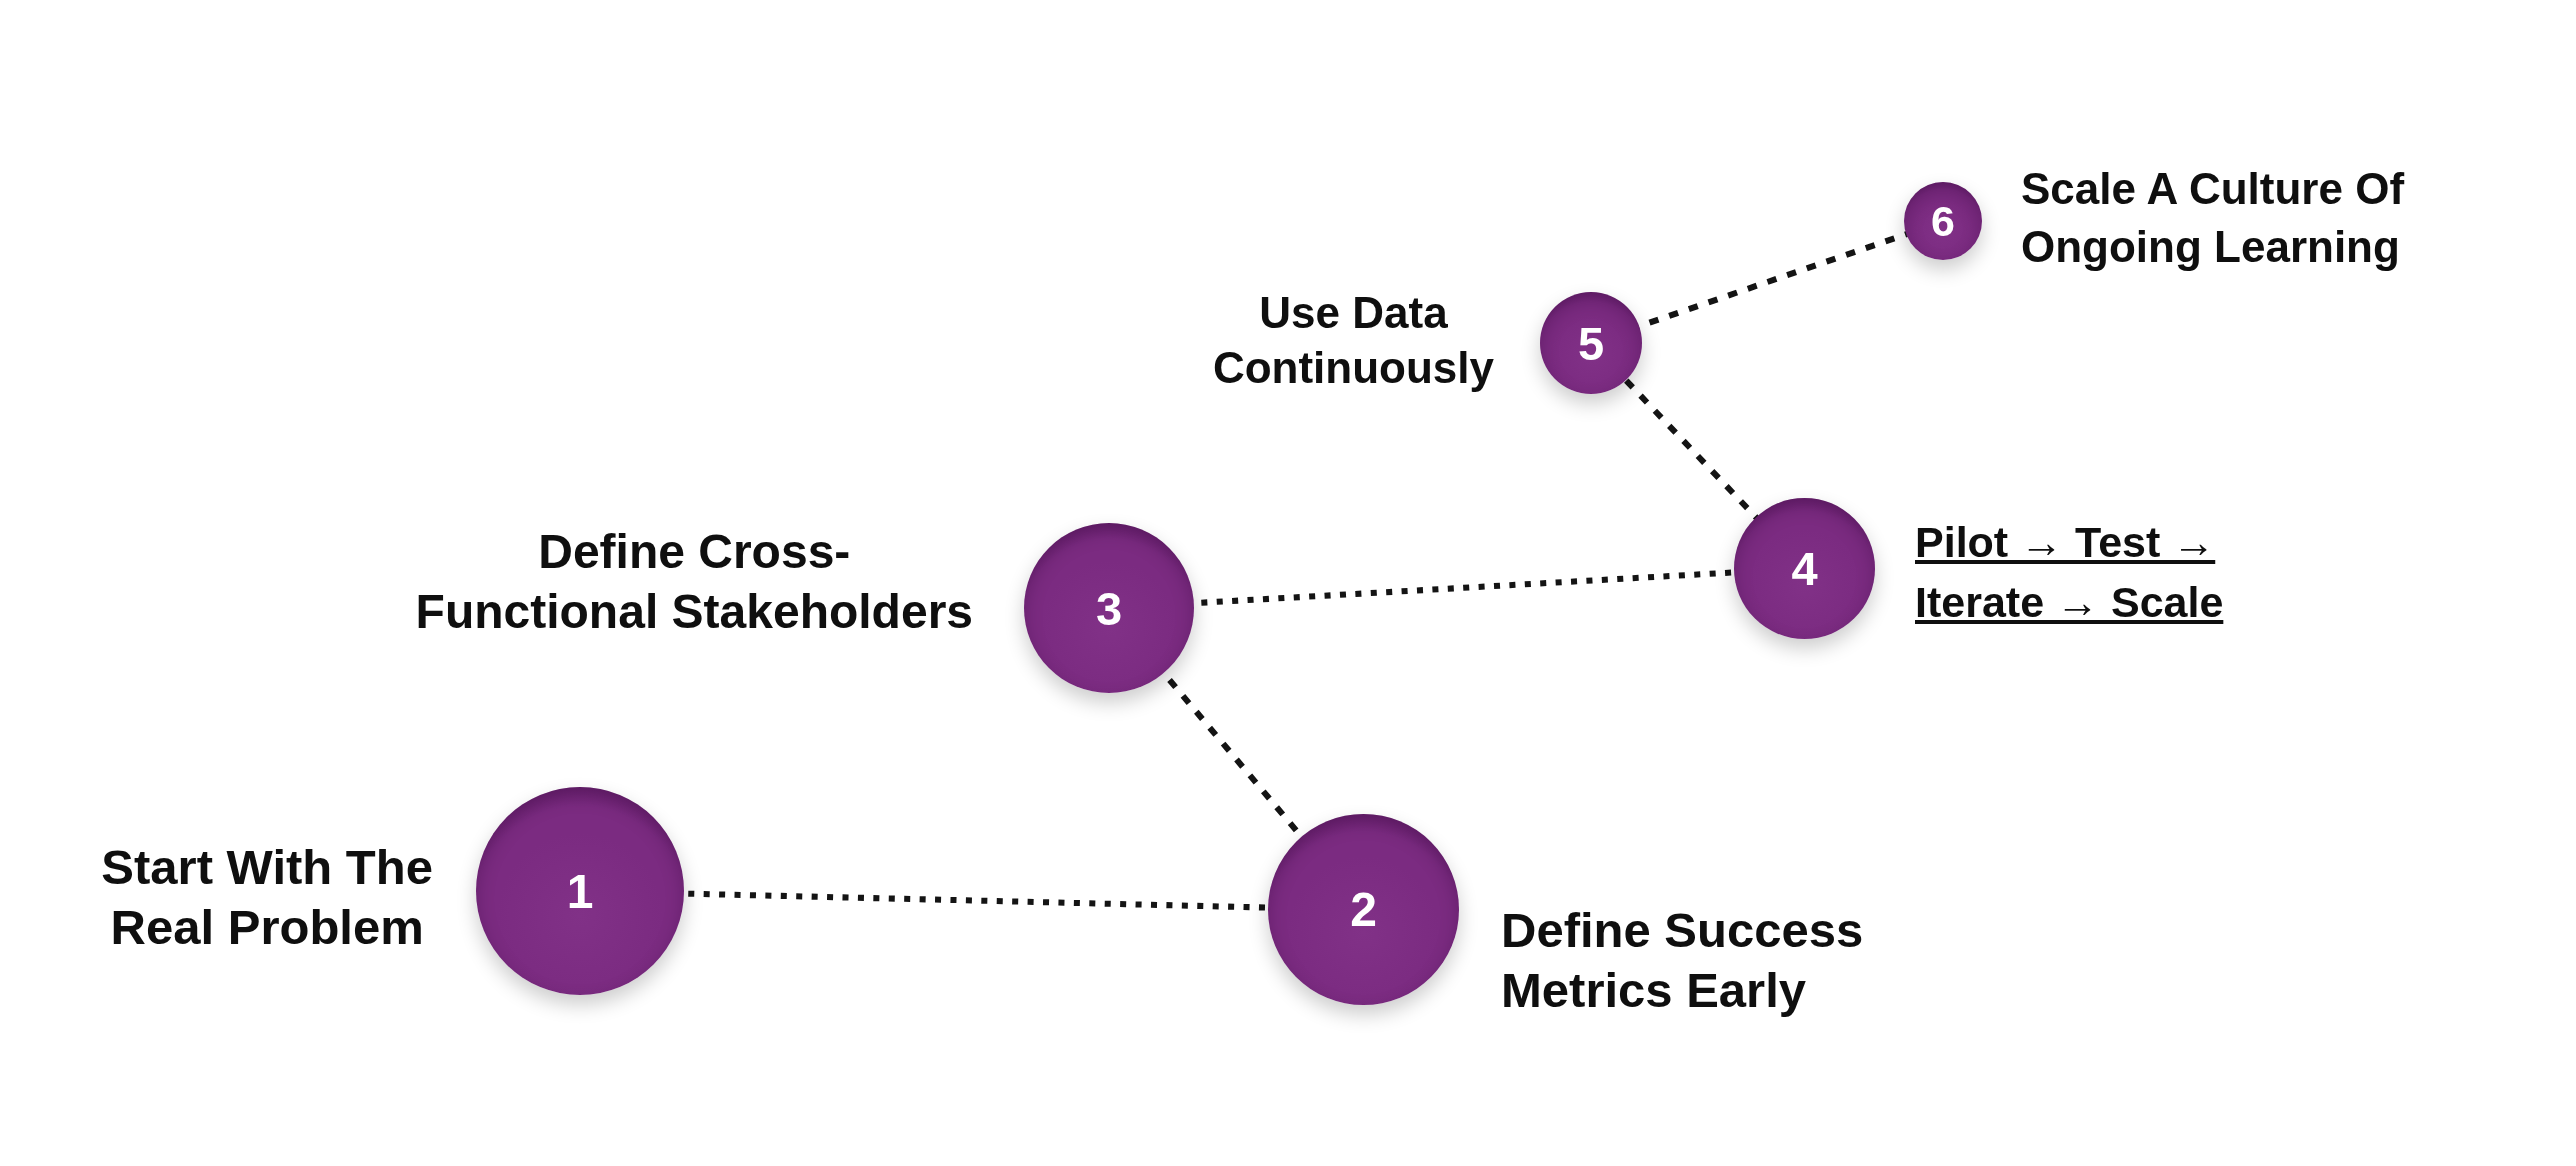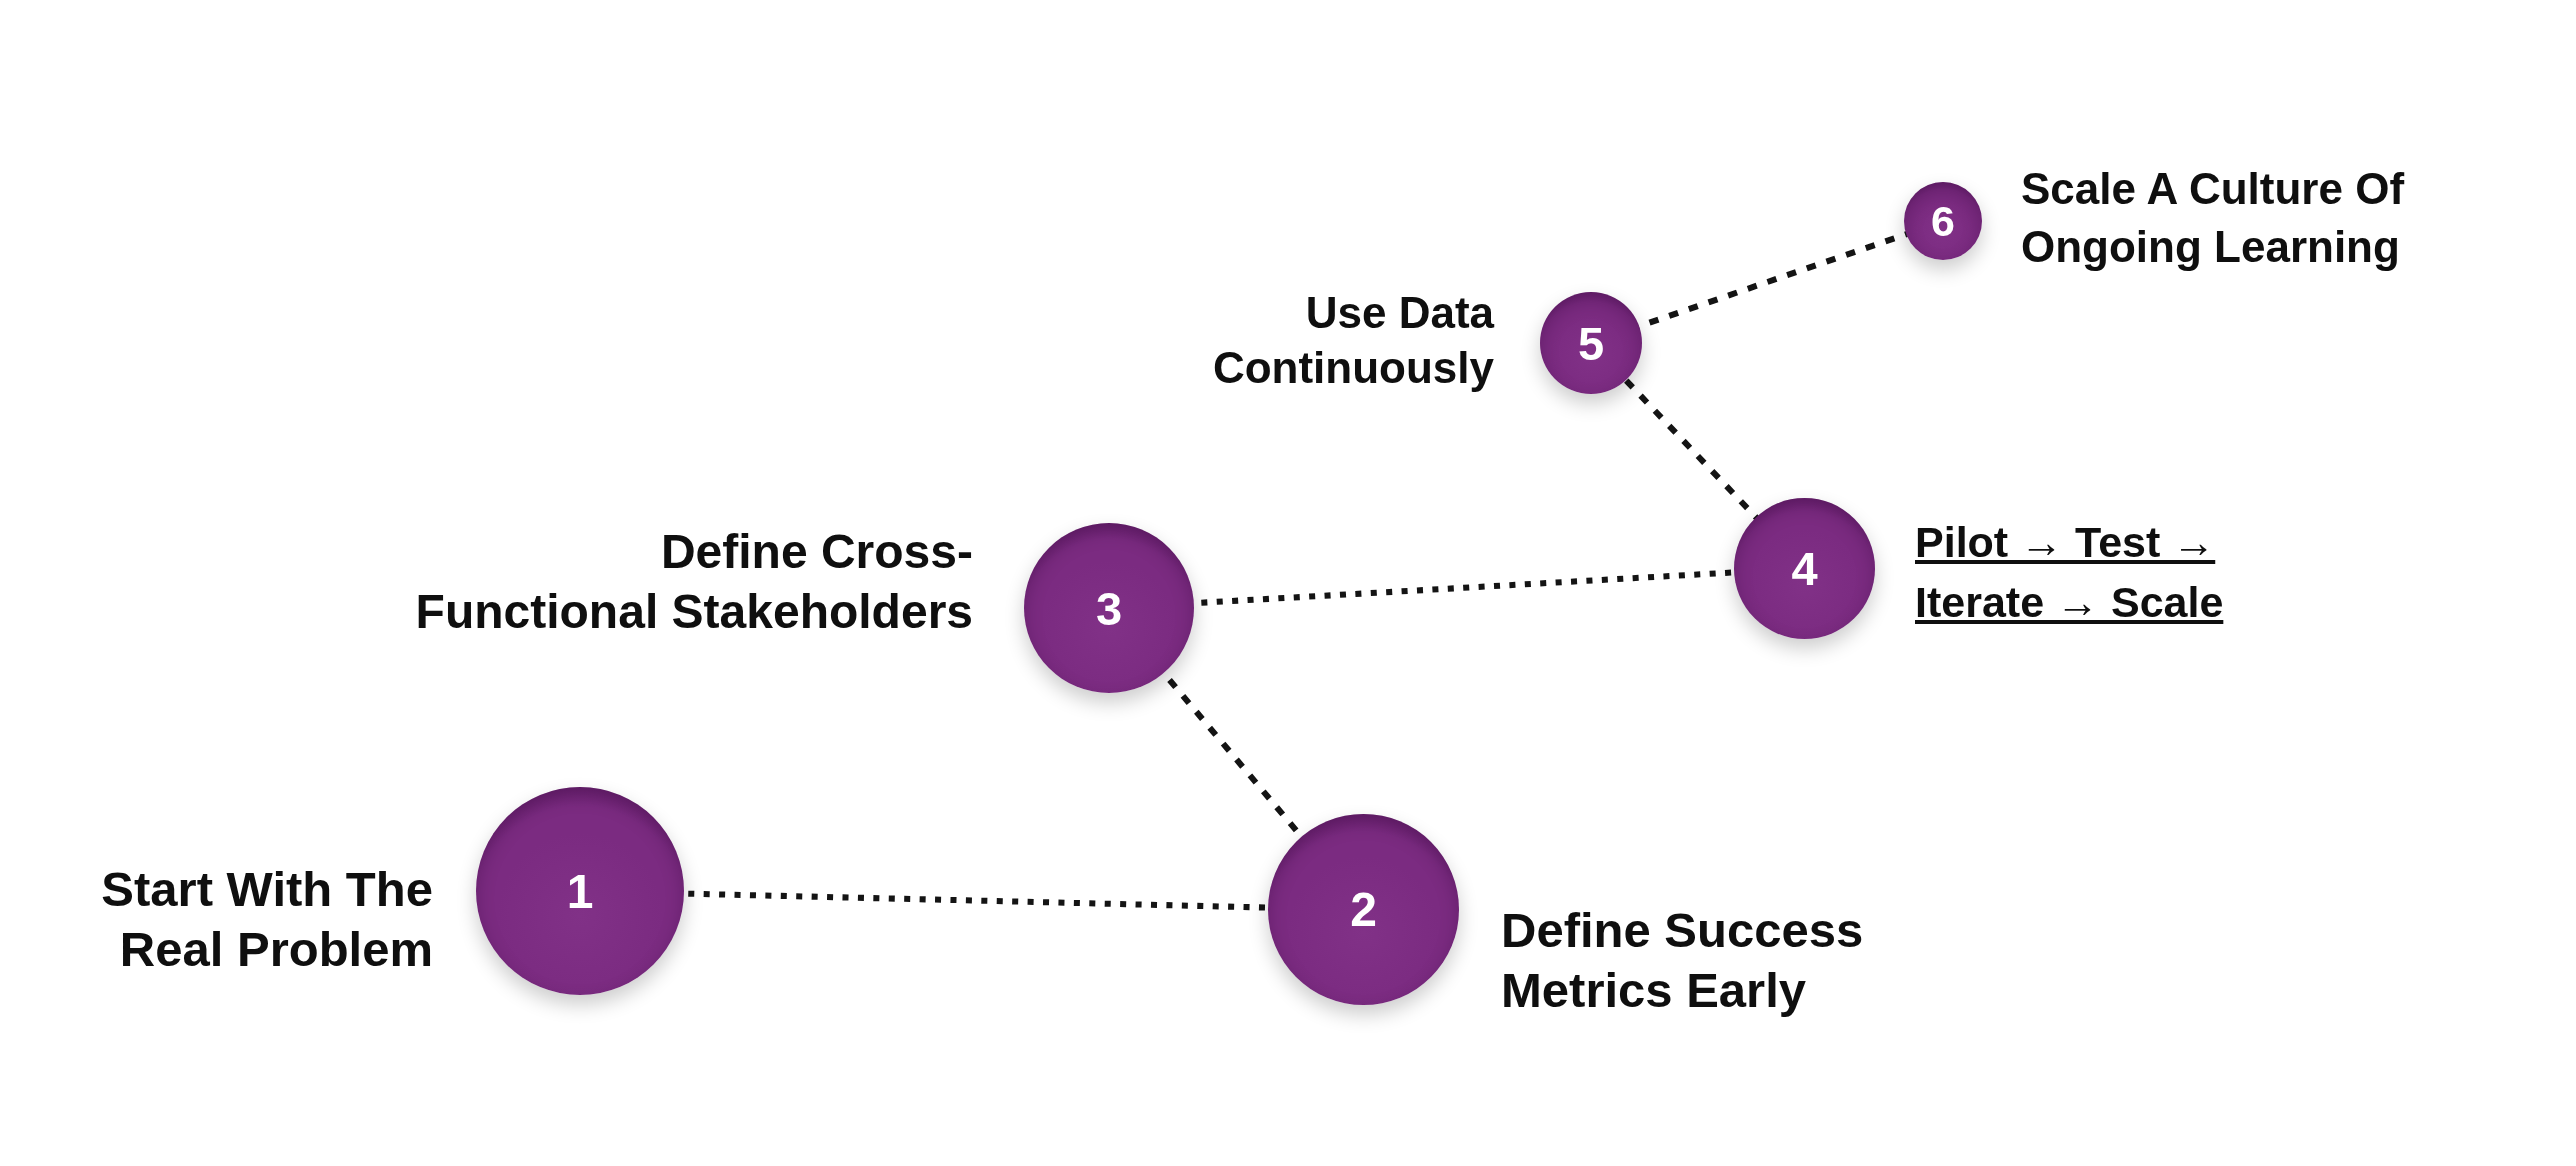--- a/index.html
+++ b/index.html
@@ -36,31 +36,31 @@
       var(--p,#7b2b81) 66%,
       var(--p-dark,#55165a) 100%);
     box-shadow:0 9.4px 20px rgba(0,0,0,.20), inset 0 8px 17.4px rgba(46,0,52,.30);
   }
   .label{
     position:absolute;
     font-weight:700;
     color:var(--txt,#0f0f0f);
     white-space:pre-line;
   }
-  .ra{text-align:right;}
+  .ra{text-align:center;}
   .la{text-align:left;}
   
   .n1{left:476px;top:787px;width:208px;height:208px;font-size:48px;}
   .n2{left:1268px;top:814px;width:191px;height:191px;font-size:48px;}
   .n3{left:1024px;top:523px;width:170px;height:170px;font-size:47px;}
   .n4{left:1734px;top:498px;width:141px;height:141px;font-size:47px;}
   .n5{left:1540px;top:292px;width:102px;height:102px;font-size:47px;}
   .n6{left:1904px;top:182px;width:78px;height:78px;font-size:43px;}
   
-  .l1{right:2143px;top:859px;font-size:49px;line-height:60px;}
+  .l1{right:2143px;top:837px;font-size:49px;line-height:60px;}
   .l2{left:1501px;top:900px;font-size:49px;line-height:60px;}
   .l3{right:1603px;top:522px;font-size:48px;line-height:60px;}
   .l4{left:1915px;top:512px;font-size:43px;line-height:60px;text-decoration:underline;}
   .l5{right:1082px;top:285px;font-size:44px;line-height:55px;}
   .l6{left:2021px;top:160px;font-size:44px;line-height:58px;}
 </style>
 </head>
 <body>
 
 <div class="canvas">

